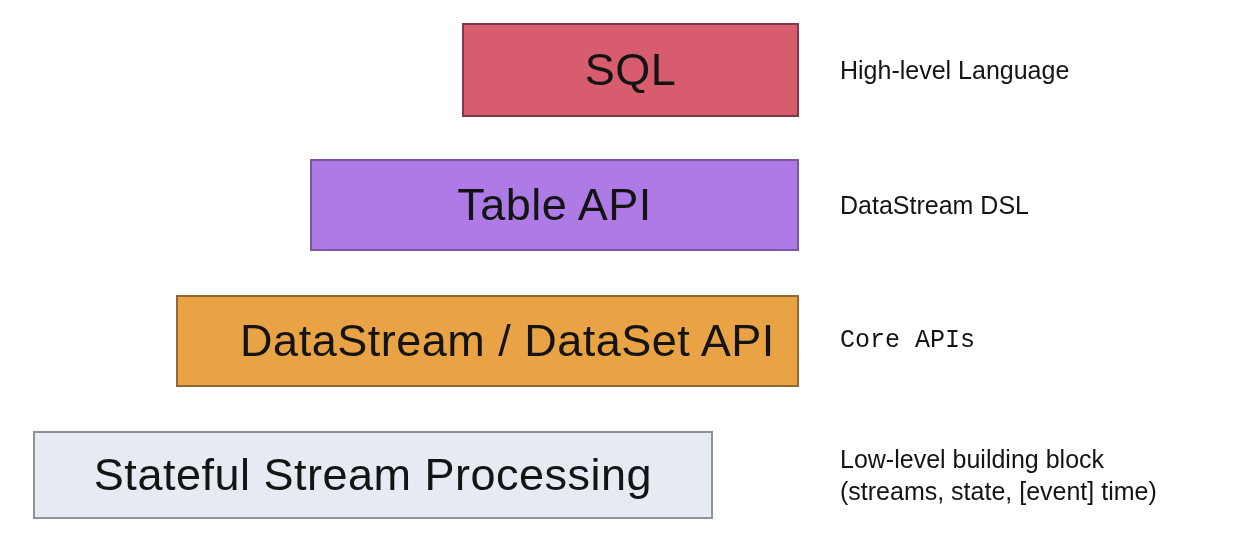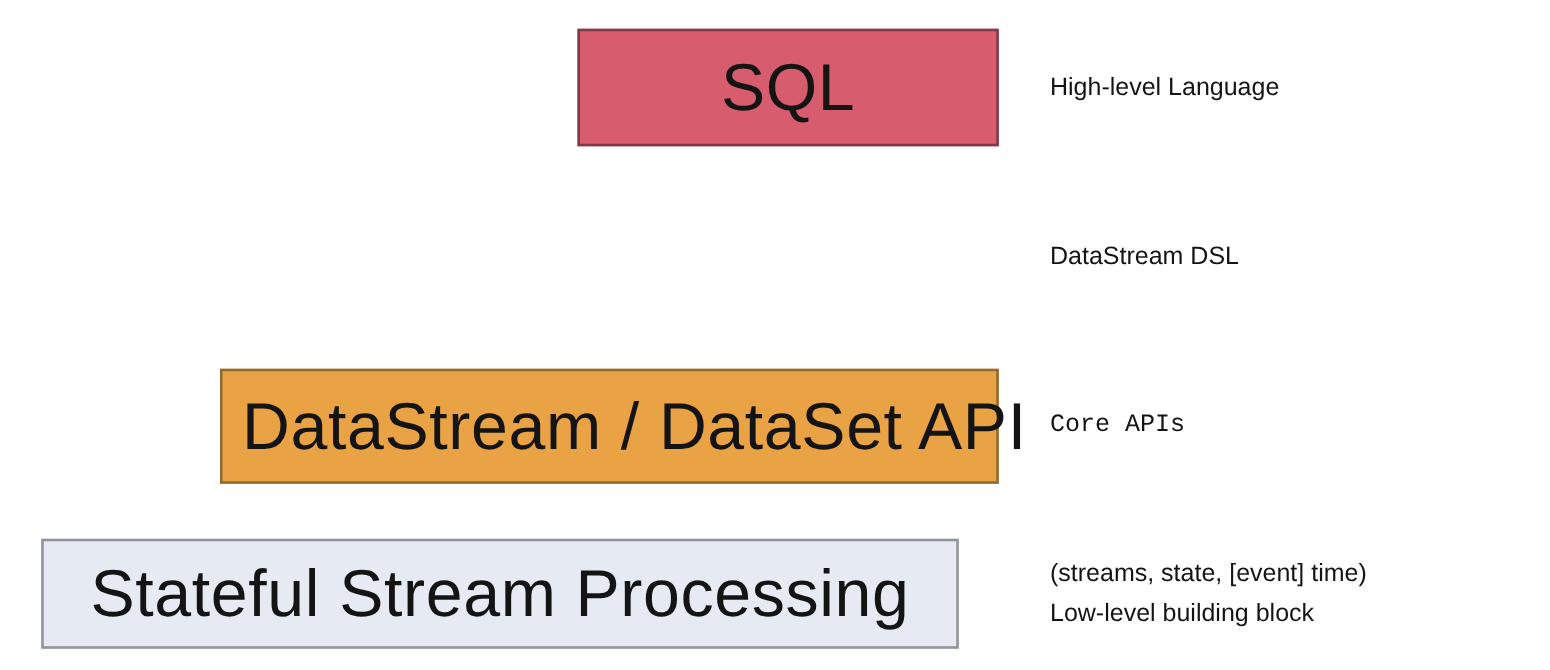--- a/index.html
+++ b/index.html
@@ -15,34 +15,34 @@
     font-family: "Liberation Sans", sans-serif;
     overflow: hidden;
   }
   .layer-box {
     position: absolute;
     box-sizing: border-box;
     border: 2px solid #333;
     display: flex;
     align-items: center;
     justify-content: center;
-    font-size: 53px;
+    font-size: 45px;
     color: #141414;
     letter-spacing: 0.5px;
     white-space: nowrap;
   }
   .box-0 { left: 462px; top: 23px;  width: 337px; height: 94px; }
   .box-1 { left: 310px; top: 159px; width: 489px; height: 92px; }
   .box-2 { left: 176px; top: 295px; width: 623px; height: 92px; }
-  .box-3 { left: 33px;  top: 431px; width: 734px; height: 88px; }
+  .box-3 { left: 33px;  top: 431px; width: 680px; height: 88px; }
 
   .side-label {
     position: absolute;
     left: 840px;
-    font-size: 20px;
+    font-size: 25px;
     line-height: 32px;
     color: #141414;
     white-space: nowrap;
   }
   .side-0 { top: 54px; }
   .side-1 { top: 189px; }
   .side-2 { top: 325px; font-family: Liberation Mono, monospace; }
   .side-3 { top: 443px; }
 </style>
 </head>
@@ -50,32 +50,35 @@
 
 <div class="canvas">
 
   <div class="layer-box box-0" style="background-color: rgb(214, 92, 110); border-color: rgb(126, 59, 71);">
     <span>SQL</span>
   </div>
   <div class="side-label side-0">
     <div>High-level Language</div>
   </div>
 
+  <div class="layer-box box-1" style="background-color: rgb(174, 123, 230); border-color: rgb(123, 87, 163);">
+    <span>Table API</span>
+  </div>
   <div class="side-label side-1">
     <div>DataStream DSL</div>
   </div>
 
   <div class="layer-box box-2" style="background-color: rgb(233, 163, 69); border-color: rgb(142, 105, 50); padding-left: 40px;">
     <span>DataStream / DataSet API</span>
   </div>
   <div class="side-label side-2">
     <div>Core APIs</div>
   </div>
 
   <div class="layer-box box-3" style="background-color: rgb(230, 234, 242); border-color: rgb(143, 147, 153);">
     <span>Stateful Stream Processing</span>
   </div>
   <div class="side-label side-3">
+    <div>Low-level building block</div>
     <div>(streams, state, [event] time)</div>
-    <div>Low-level building block</div>
   </div>
 
 </div>
 
 </body></html>

